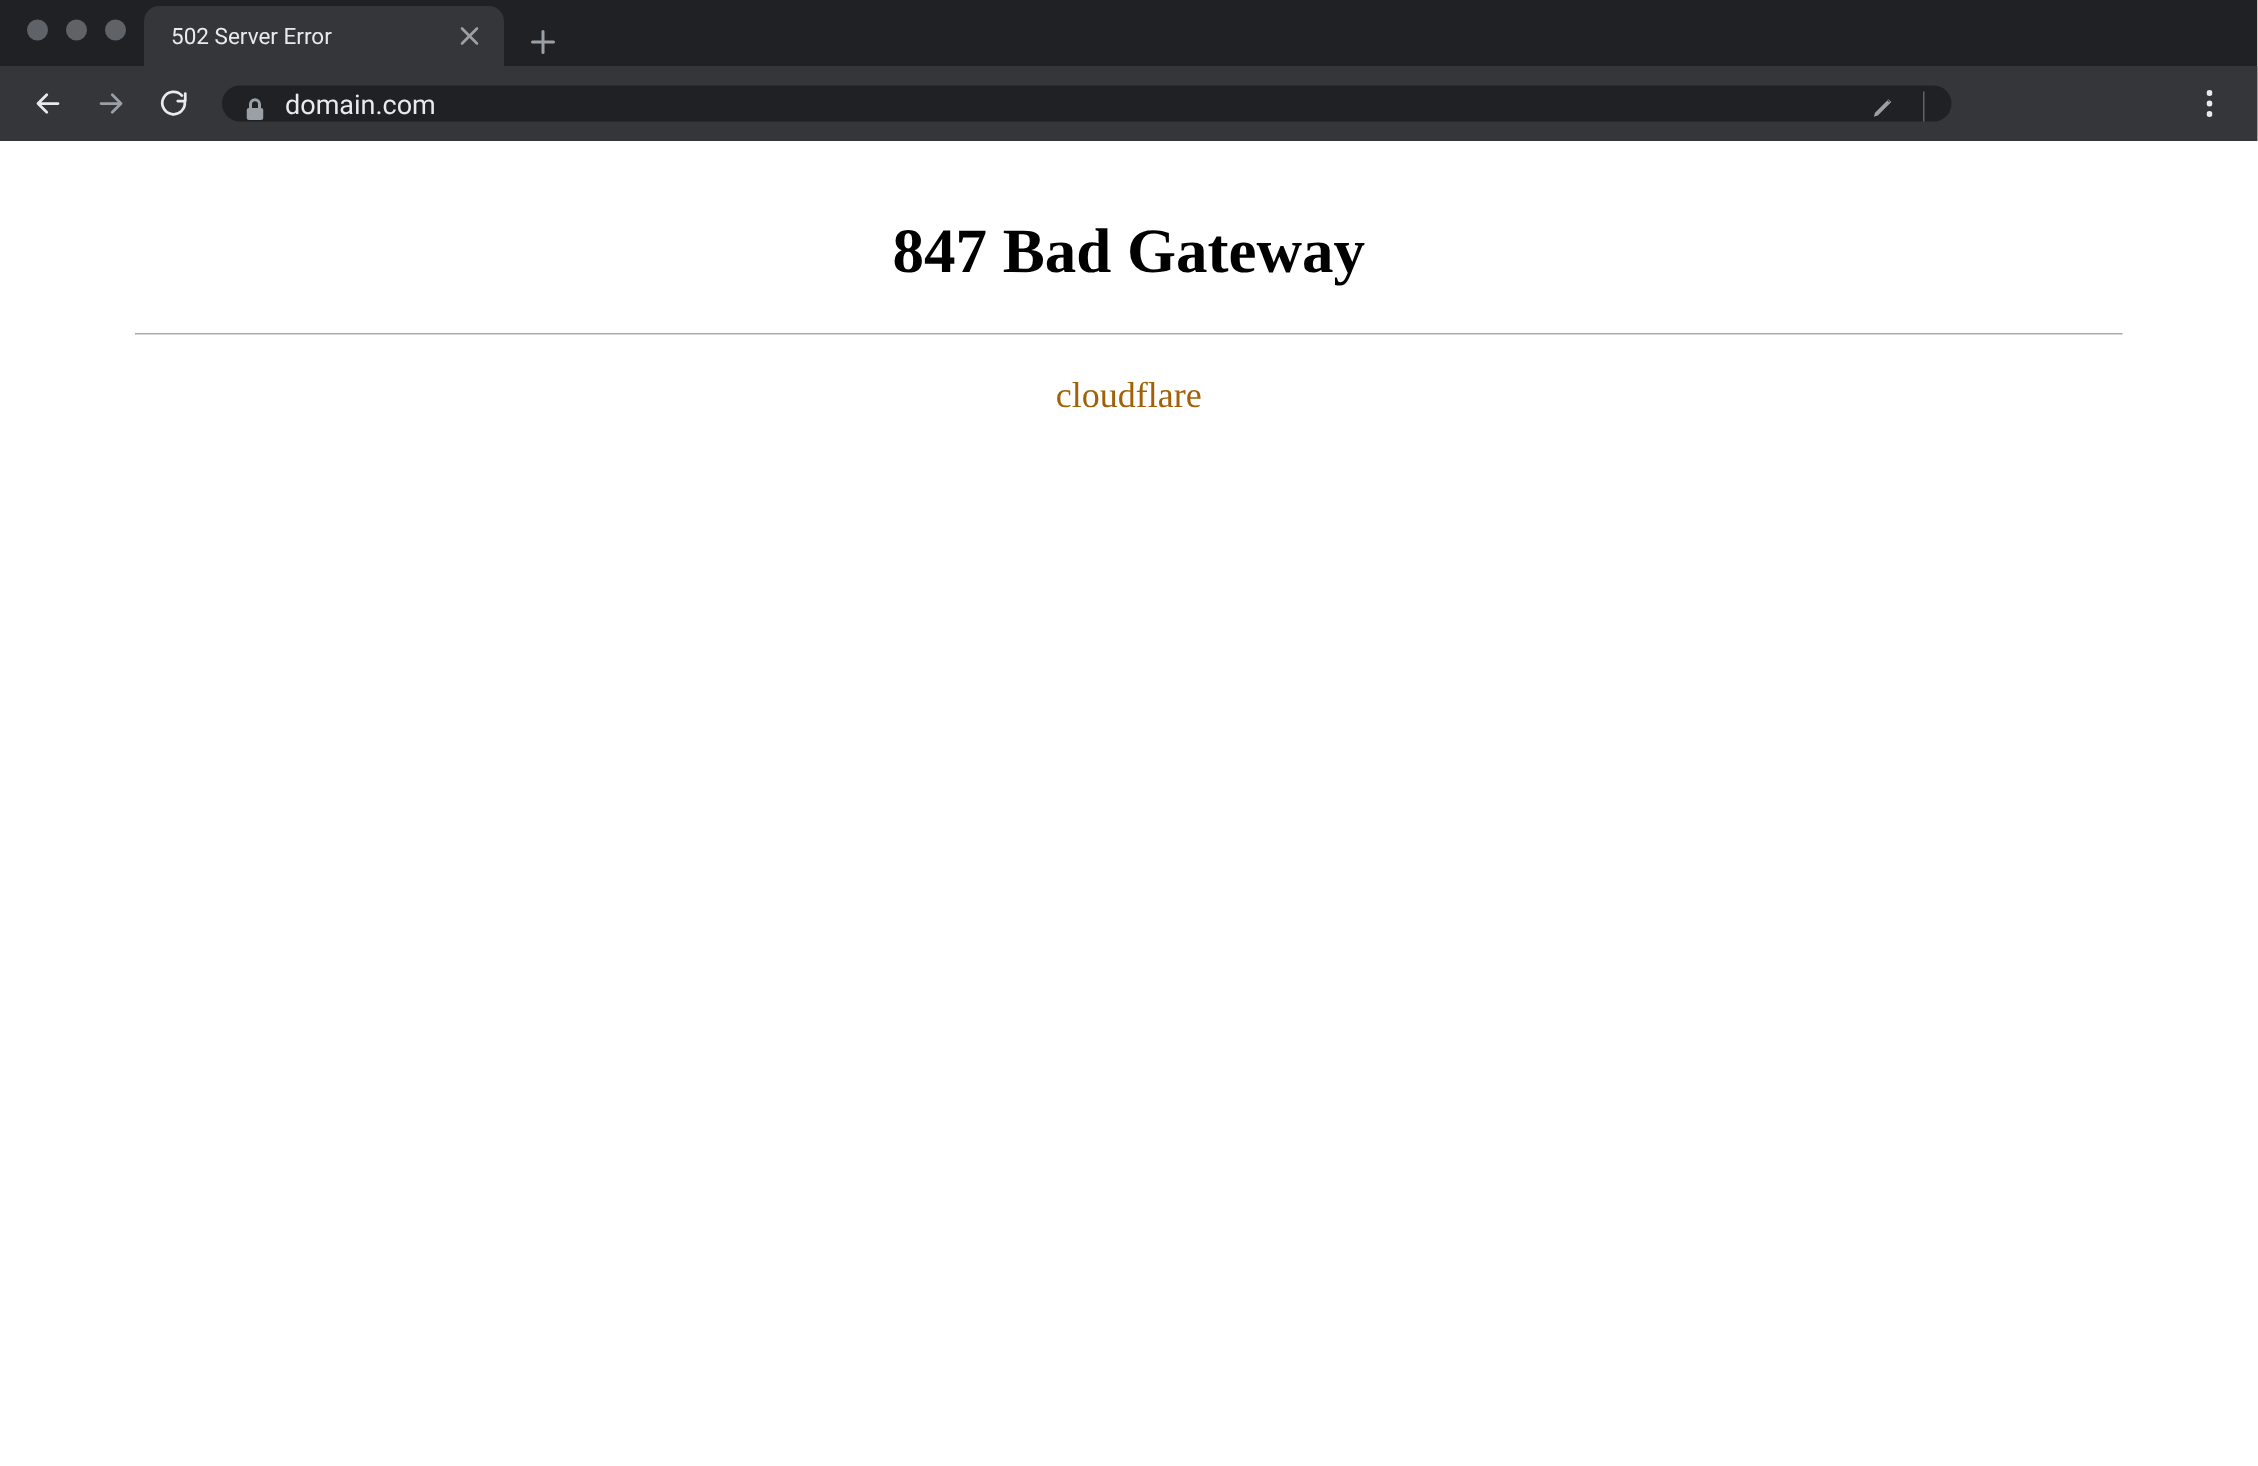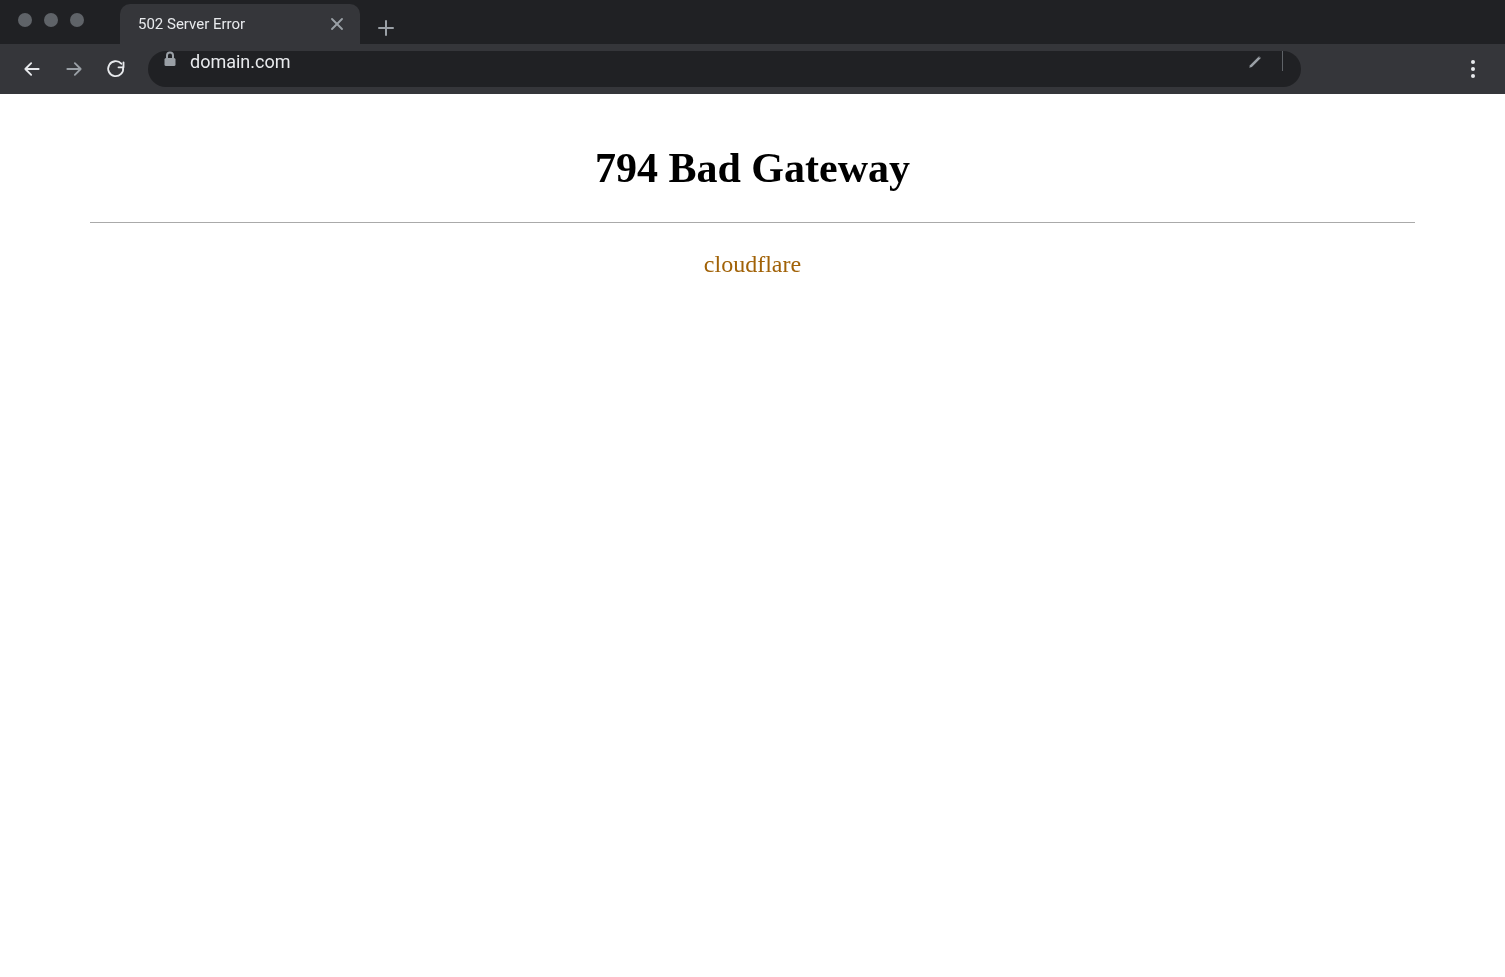--- a/index.html
+++ b/index.html
@@ -28,21 +28,21 @@
     .window-dot {
       width: 14px;
       height: 14px;
       border-radius: 50%;
       background: #5f6368;
     }
     .tab-strip {
       display: flex;
       align-items: flex-end;
       height: 44px;
-      padding-left: 120px;
+      padding-left: 96px;
       margin-top: -40px;
     }
     .tab {
       background: #35363a;
       height: 40px;
       min-width: 240px;
       border-radius: 10px 10px 0 0;
       display: flex;
       align-items: center;
       padding: 0 14px 0 18px;
@@ -92,25 +92,25 @@
       justify-content: center;
       color: #9aa0a6;
       cursor: pointer;
       border-radius: 50%;
     }
     .nav-btn.enabled {
       color: #e8eaed;
     }
     .omnibox {
       flex: 1;
-      height: 36px;
+      height: 24px;
       background: #202124;
       border-radius: 18px;
       display: flex;
-      align-items: flex-start;
+      align-items: flex-end;
       padding: 0 14px;
       margin: 0 8px;
       gap: 12px;
     }
     .lock-icon {
       width: 16px;
       height: 16px;
       display: flex;
       align-items: center;
       justify-content: center;
@@ -234,16 +234,16 @@
       <svg width="4" height="18" viewBox="0 0 4 18">
         <circle cx="2" cy="2" r="2" fill="currentColor"></circle>
         <circle cx="2" cy="9" r="2" fill="currentColor"></circle>
         <circle cx="2" cy="16" r="2" fill="currentColor"></circle>
       </svg>
     </div>
   </div>
 </div>
 
 <div class="page-content">
-  <h1 class="error-heading">794 Bad Gateway</h1>
+  <h1 class="error-heading">847 Bad Gateway</h1>
   <hr class="error-hr">
   <div class="error-server">cloudflare</div>
 </div>
 
 </body></html>

